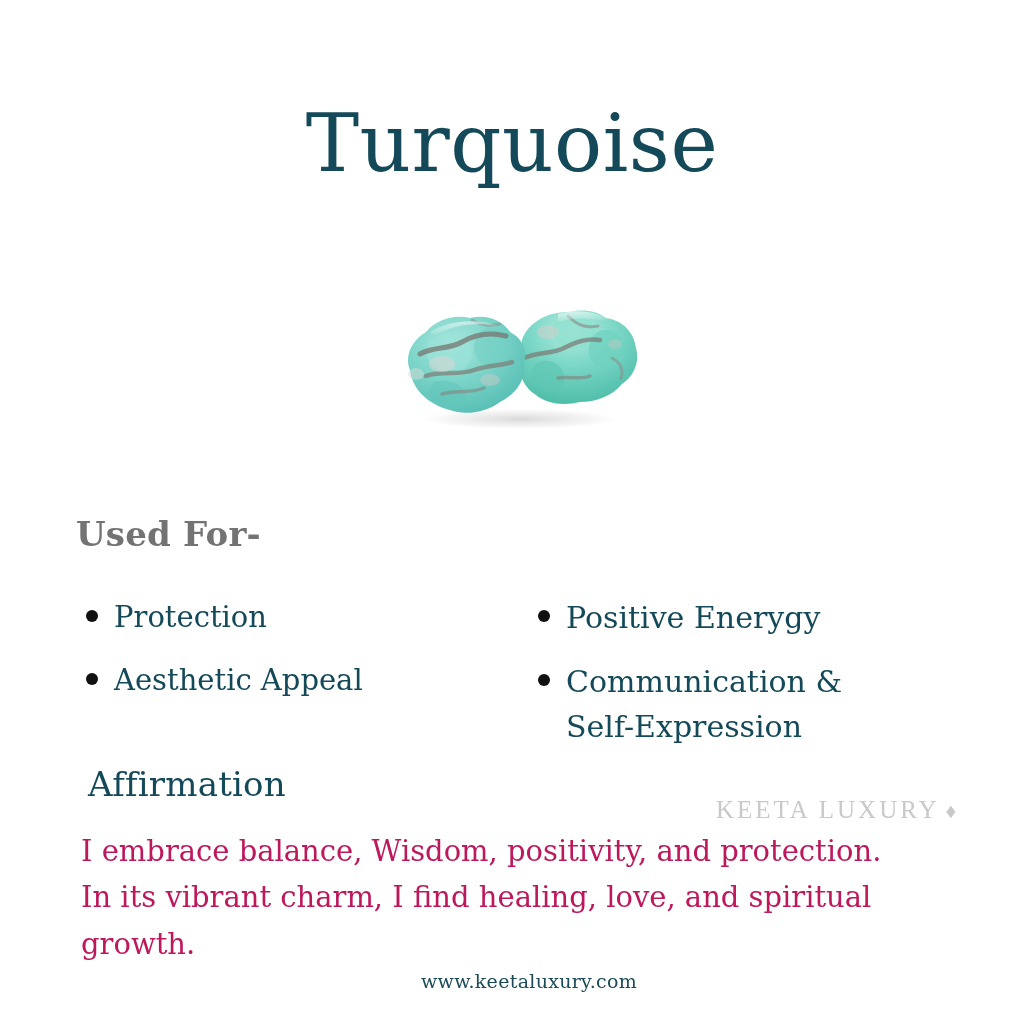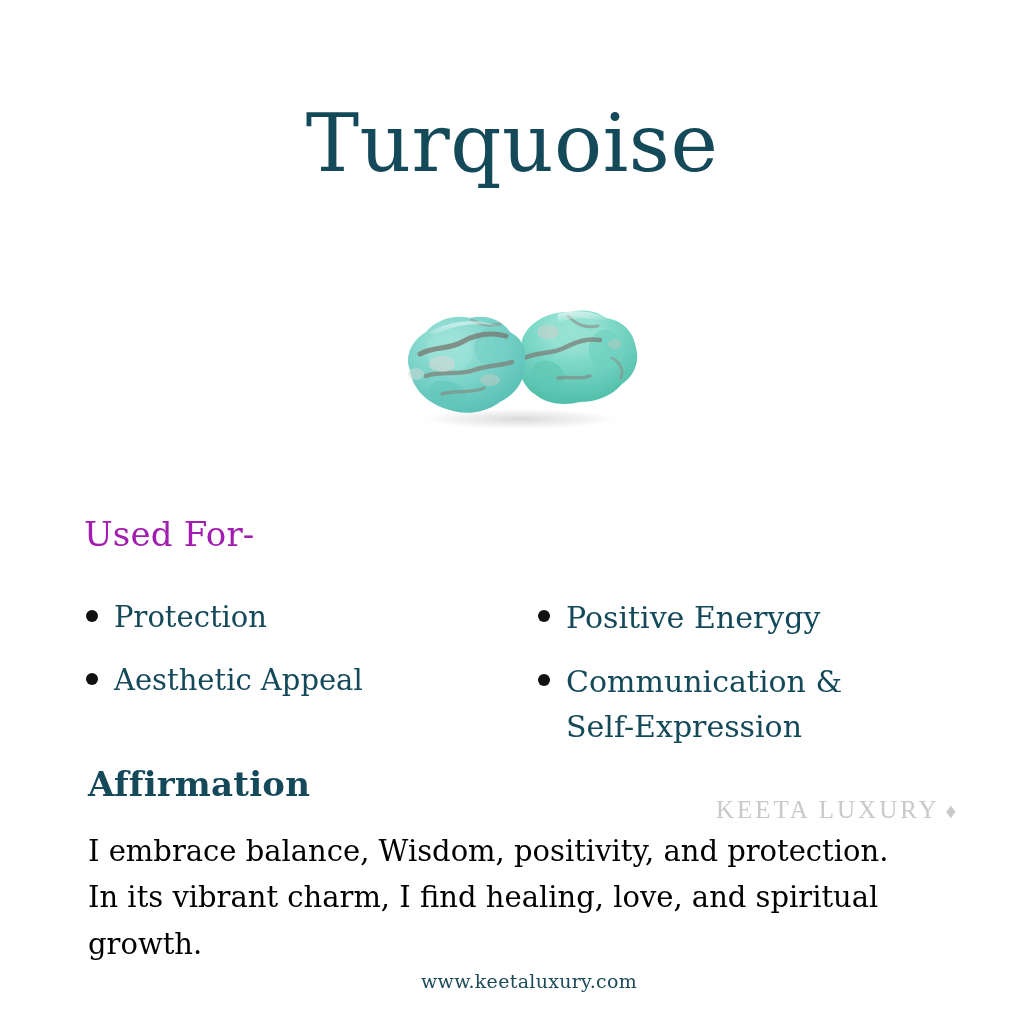--- a/index.html
+++ b/index.html
@@ -48,26 +48,26 @@
   .stone-figure svg {
     display: block;
     width: 286px;
     height: 140px;
   }
 
   
   .used-for-heading {
     position: absolute;
     top: 516px;
-    left: 84px;
-    font-family: "DejaVu Serif", "Liberation Serif", serif;
-    font-weight: 400;
+    left: 76px;
+    font-family: "DejaVu Serif", "Liberation Serif", serif;
+    font-weight: 700;
     font-size: 34px;
     line-height: 1.1;
-    color: #a21caf;
+    color: #737373;
     letter-spacing: 0.2px;
   }
 
   
   .bullets {
     position: absolute;
     top: 596px;
     left: 0;
     width: 1024px;
     height: 170px;
@@ -102,35 +102,35 @@
   }
   .bullet-col.left .bullet-text  { font-size: 29px; }
   .bullet-col.right .bullet-text { font-size: 30px; }
 
   
   .affirmation-heading {
     position: absolute;
     top: 766px;
     left: 88px;
     font-family: "DejaVu Serif", "Liberation Serif", serif;
-    font-weight: 700;
+    font-weight: 400;
     font-size: 34px;
     line-height: 1.1;
     color: #14495a;
     letter-spacing: 0.2px;
   }
   .affirmation-body {
     position: absolute;
     top: 828px;
-    left: 88px;
+    left: 81px;
     width: 830px;
     font-family: "DejaVu Serif", "Liberation Serif", serif;
     font-size: 29px;
     line-height: 1.6;
-    color: #000000;
+    color: #be185d;
   }
 
   
   .watermark {
     position: absolute;
     top: 796px;
     left: 716px;
     font-family: "Liberation Serif", "DejaVu Serif", serif;
     font-size: 25px;
     letter-spacing: 3px;

